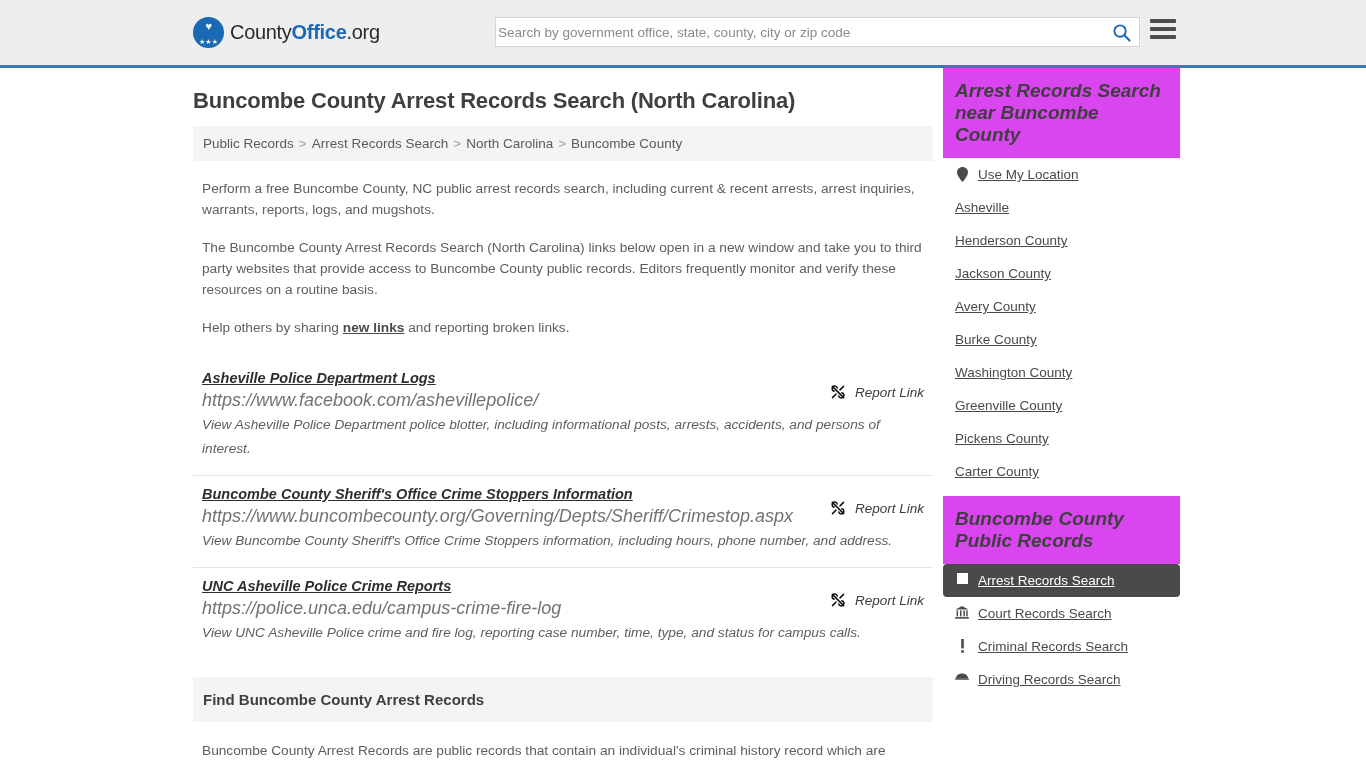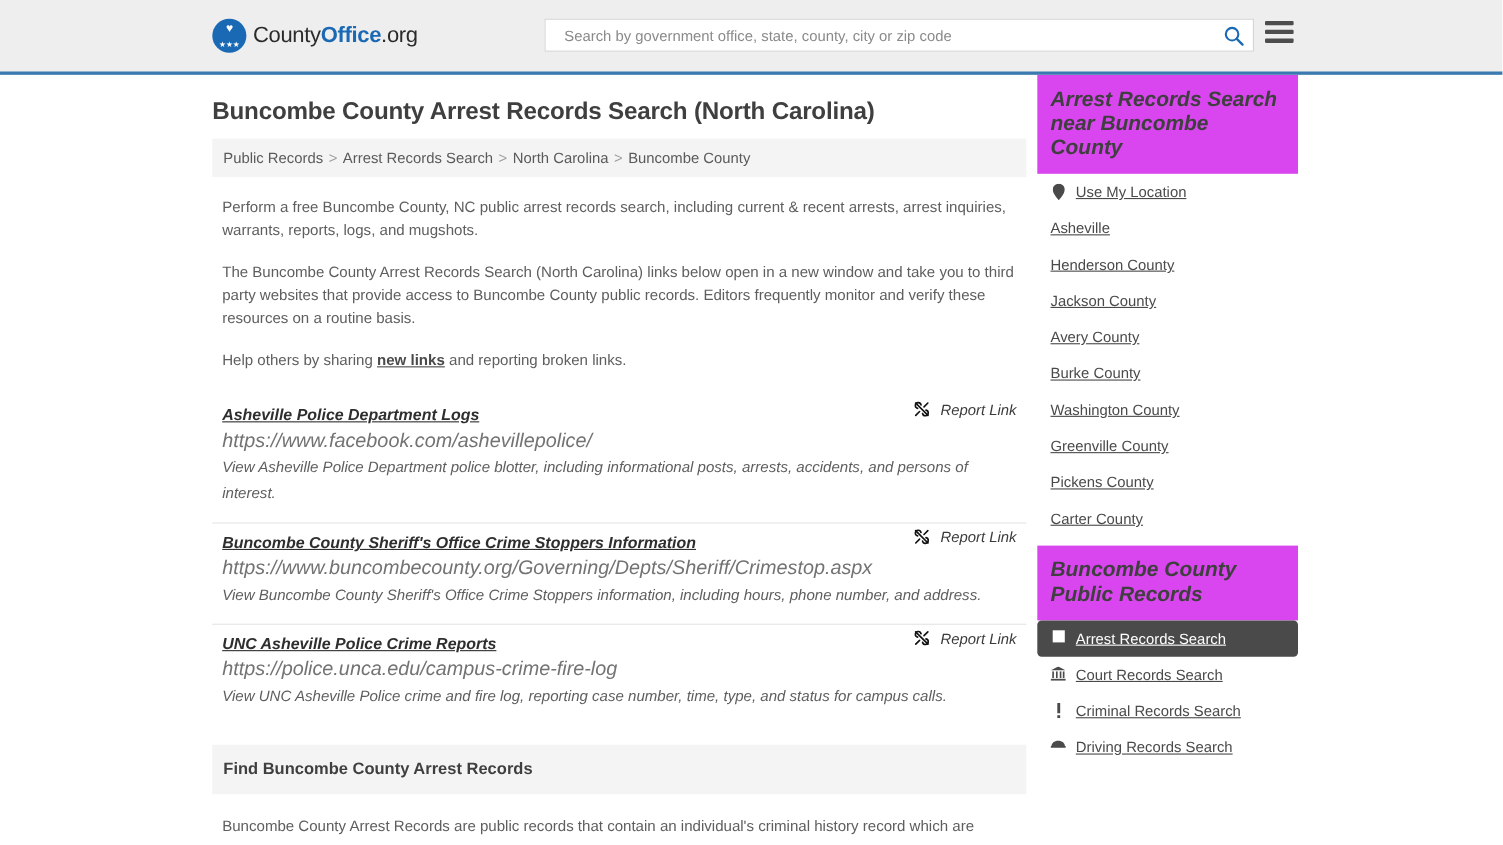--- a/index.html
+++ b/index.html
@@ -77,21 +77,21 @@
     align-items: center;
   }
   .search-input {
     flex: 1;
     border: none;
     outline: none;
     background: transparent;
     font-family: "Liberation Sans", sans-serif;
     font-size: 13.5px;
     color: #737373;
-    padding: 0 17px;
+    padding: 0 2px;
     height: 100%;
   }
   .search-input::placeholder { color: #8a8a8a; }
   .search-btn {
     width: 36px; height: 100%;
     border: none; background: transparent;
     cursor: pointer;
     display: flex; align-items: center; justify-content: center;
     padding: 0;
   }
@@ -175,21 +175,21 @@
   }
   .result-desc {
     font-size: 13.7px;
     line-height: 24px;
     color: #5e5e5e;
     max-width: 712px;
   }
   .report-link {
     position: absolute;
     right: 9px;
-    top: 4px;
+    top: 24px;
     display: flex;
     align-items: center;
     gap: 9px;
     font-size: 13.5px;
     color: #3b3b3b;
     cursor: pointer;
     white-space: nowrap;
   }
   .unlink-icon { display: block; }
 

